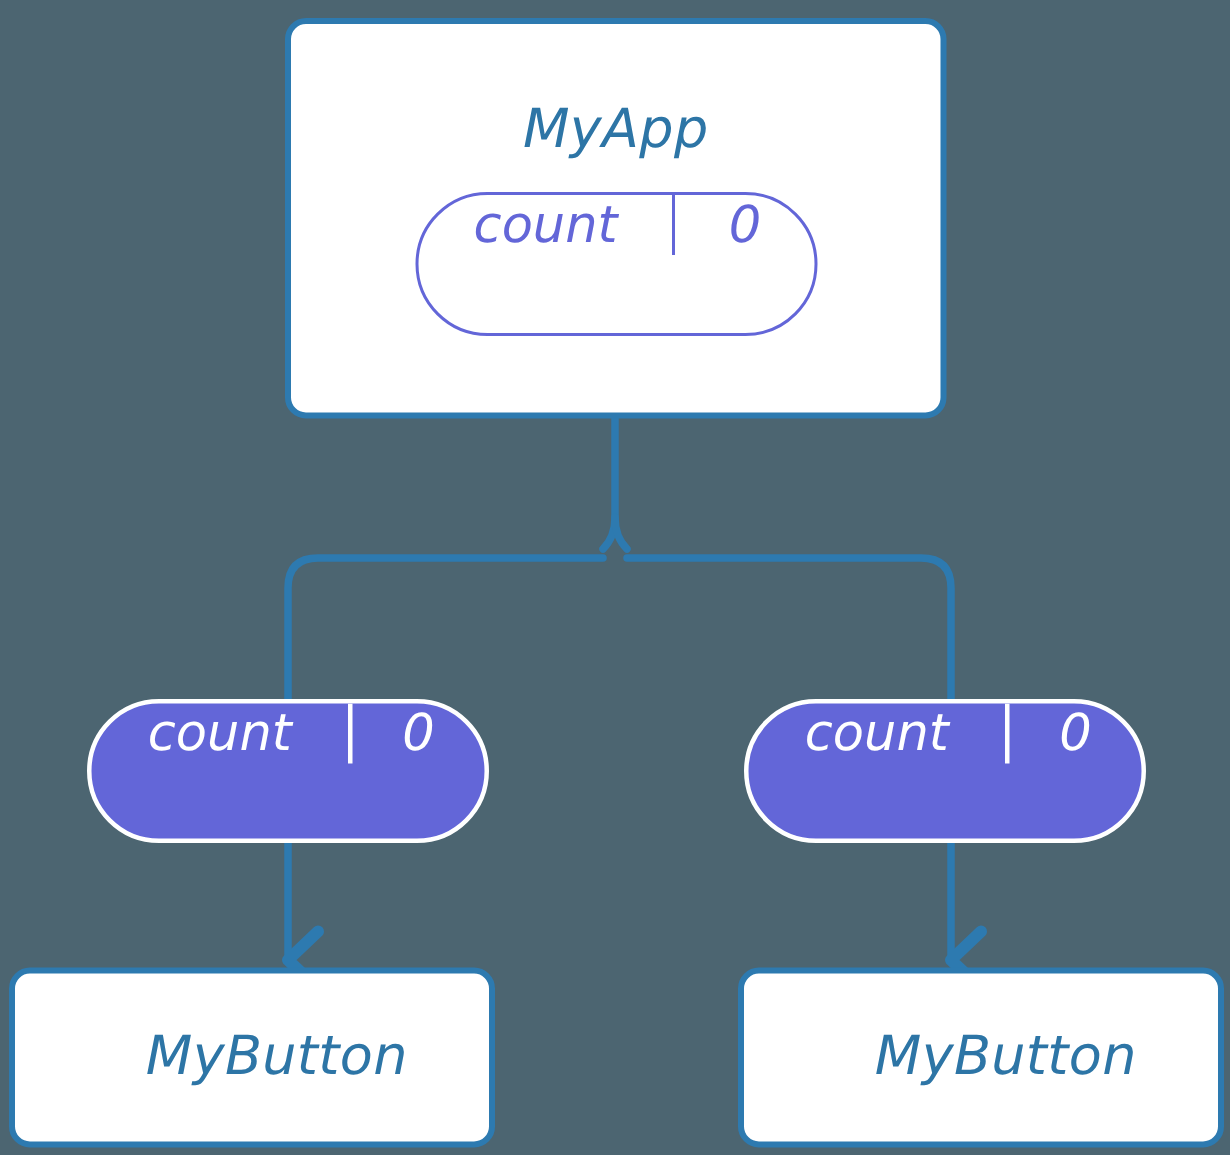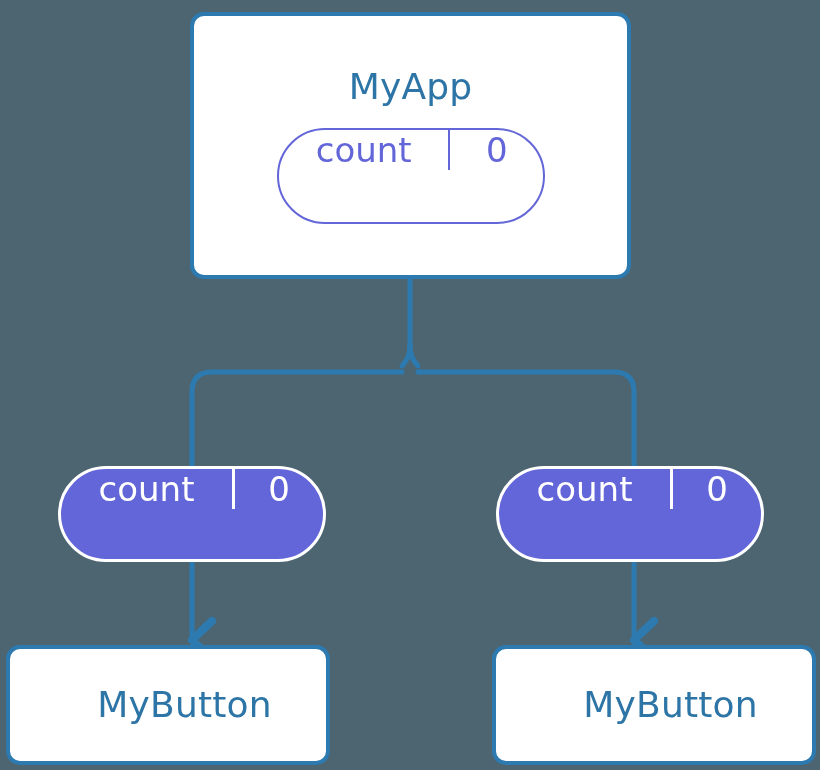--- a/index.html
+++ b/index.html
@@ -11,20 +11,21 @@
     width: 820px;
     height: 770px;
     background: #4c6571;
     font-family: "DejaVu Sans", "Liberation Sans", sans-serif;
     overflow: hidden;
   }
   #diagram-root {
     position: relative;
     width: 676px;
     height: 770px;
+    font-style: italic;
   }
   
   #connectors {
     position: absolute;
     left: 0;
     top: 0;
     width: 820px;
     height: 770px;
     z-index: 1;
   }

